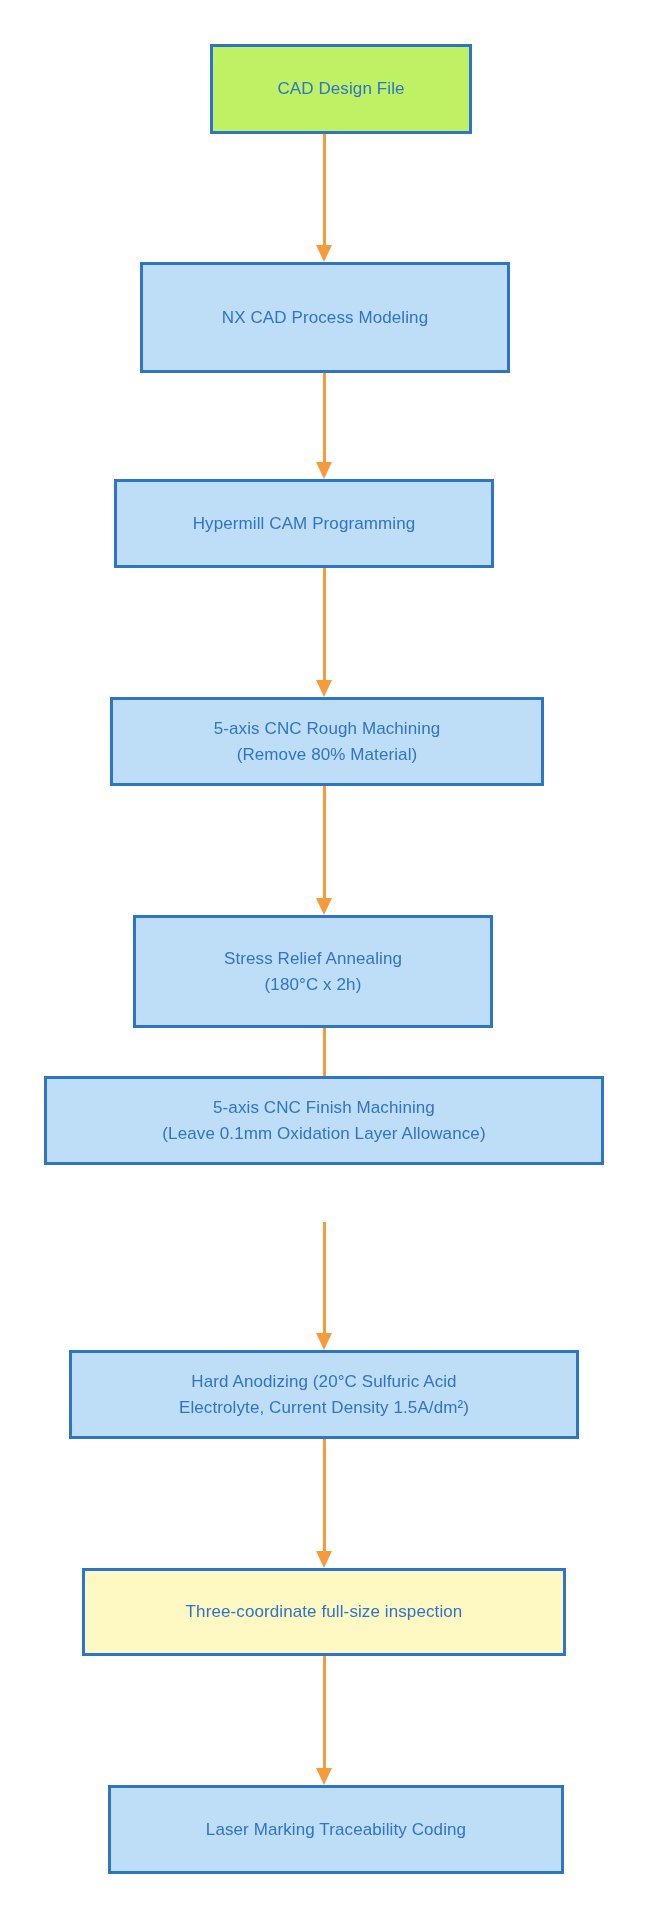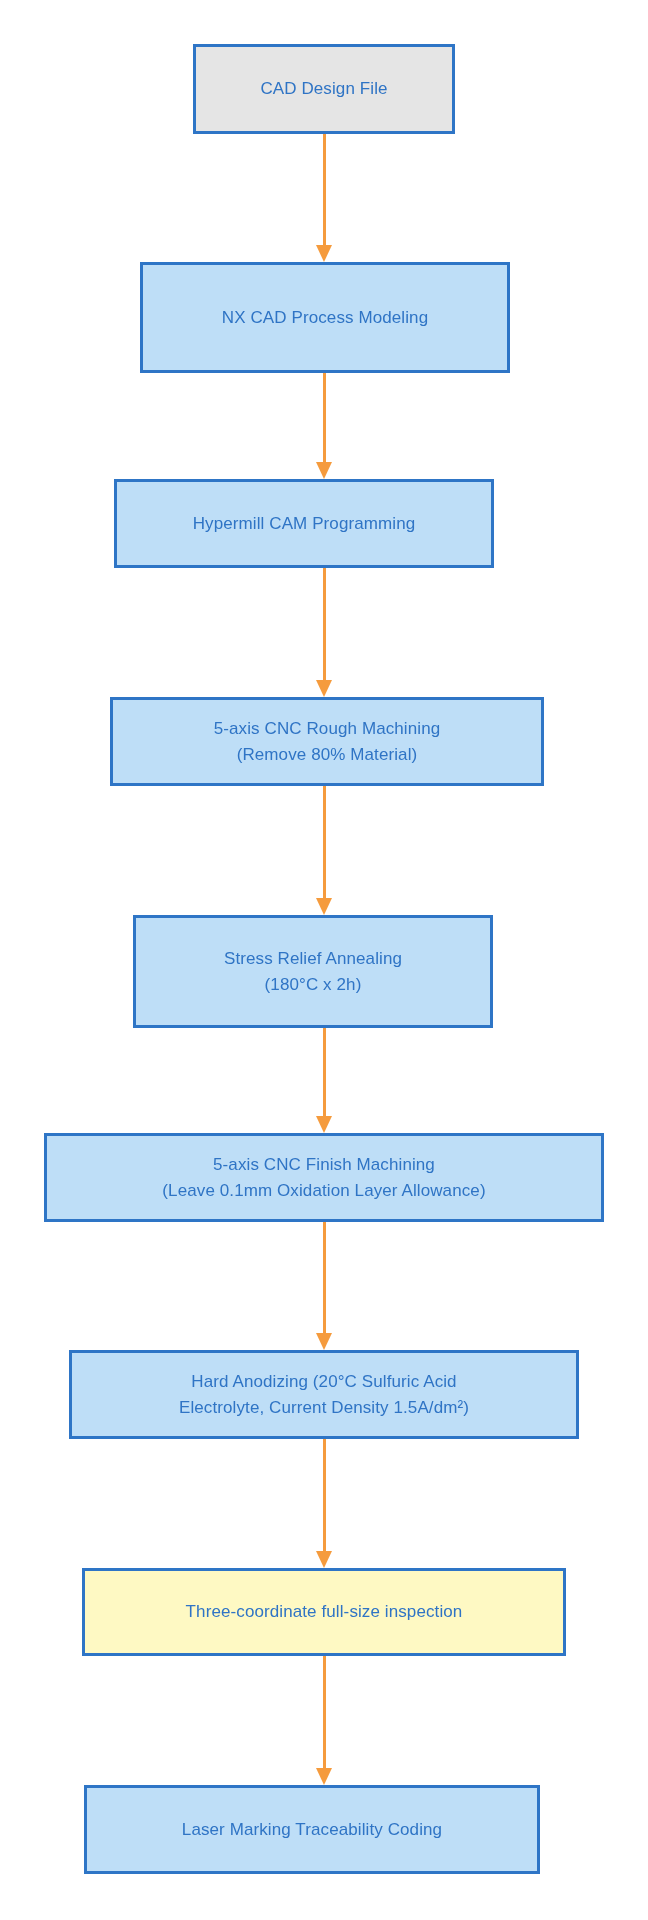--- a/index.html
+++ b/index.html
@@ -95,21 +95,21 @@
       <div class="edge-head" style="top: 111px; border-top-color: rgb(245, 155, 61);"></div>
     </div>
     <div class="edge" style="left: 324px; top: 1439px;">
       <div class="edge-line" style="height: 112px; background: rgb(245, 155, 61);"></div>
       <div class="edge-head" style="top: 112px; border-top-color: rgb(245, 155, 61);"></div>
     </div>
     <div class="edge" style="left: 324px; top: 1656px;">
       <div class="edge-line" style="height: 112px; background: rgb(245, 155, 61);"></div>
       <div class="edge-head" style="top: 112px; border-top-color: rgb(245, 155, 61);"></div>
     </div>
-    <div class="node" style="left: 193px; top: 44px; width: 262px; height: 90px; background: #e5e5e5; border-color: rgb(46, 117, 198); color: rgb(47, 116, 197);">
+    <div class="node" style="left: 210px; top: 44px; width: 262px; height: 90px; background: #bef264; border-color: rgb(46, 117, 198); color: rgb(47, 116, 197);">
       <span class="node-label">
         <span class="ln">CAD Design File</span>
       </span>
     </div>
     <div class="node" style="left: 140px; top: 262px; width: 370px; height: 111px; background: rgb(190, 222, 247); border-color: rgb(46, 117, 198); color: rgb(47, 116, 197);">
       <span class="node-label">
         <span class="ln">NX CAD Process Modeling</span>
       </span>
     </div>
     <div class="node" style="left: 114px; top: 479px; width: 380px; height: 89px; background: rgb(190, 222, 247); border-color: rgb(46, 117, 198); color: rgb(47, 116, 197);">
@@ -122,35 +122,35 @@
         <span class="ln">5-axis CNC Rough Machining</span>
         <span class="ln">(Remove 80% Material)</span>
       </span>
     </div>
     <div class="node" style="left: 133px; top: 915px; width: 360px; height: 113px; background: rgb(190, 222, 247); border-color: rgb(46, 117, 198); color: rgb(47, 116, 197);">
       <span class="node-label">
         <span class="ln">Stress Relief Annealing</span>
         <span class="ln">(180°C x 2h)</span>
       </span>
     </div>
-    <div class="node" style="left: 44px; top: 1133px; width: 560px; height: 89px; background: rgb(190, 222, 247); border-color: rgb(46, 117, 198); color: rgb(47, 116, 197);">
+    <div class="node" style="left: 44px; top: 1076px; width: 560px; height: 89px; background: rgb(190, 222, 247); border-color: rgb(46, 117, 198); color: rgb(47, 116, 197);">
       <span class="node-label">
         <span class="ln">5-axis CNC Finish Machining</span>
         <span class="ln">(Leave 0.1mm Oxidation Layer Allowance)</span>
       </span>
     </div>
     <div class="node" style="left: 69px; top: 1350px; width: 510px; height: 89px; background: rgb(190, 222, 247); border-color: rgb(46, 117, 198); color: rgb(47, 116, 197);">
       <span class="node-label">
         <span class="ln">Hard Anodizing (20°C Sulfuric Acid</span>
         <span class="ln">Electrolyte, Current Density 1.5A/dm²)</span>
       </span>
     </div>
     <div class="node" style="left: 82px; top: 1568px; width: 484px; height: 88px; background: #fef9c3; border-color: rgb(46, 117, 198); color: rgb(47, 116, 197);">
       <span class="node-label">
         <span class="ln">Three-coordinate full-size inspection</span>
       </span>
     </div>
-    <div class="node" style="left: 84px; top: 1785px; width: 456px; height: 89px; background: rgb(190, 222, 247); border-color: rgb(46, 117, 198); color: rgb(47, 116, 197);">
+    <div class="node" style="left: 108px; top: 1785px; width: 456px; height: 89px; background: rgb(190, 222, 247); border-color: rgb(46, 117, 198); color: rgb(47, 116, 197);">
       <span class="node-label">
         <span class="ln">Laser Marking Traceability Coding</span>
       </span>
     </div>
   </div>
 
 </body></html>

